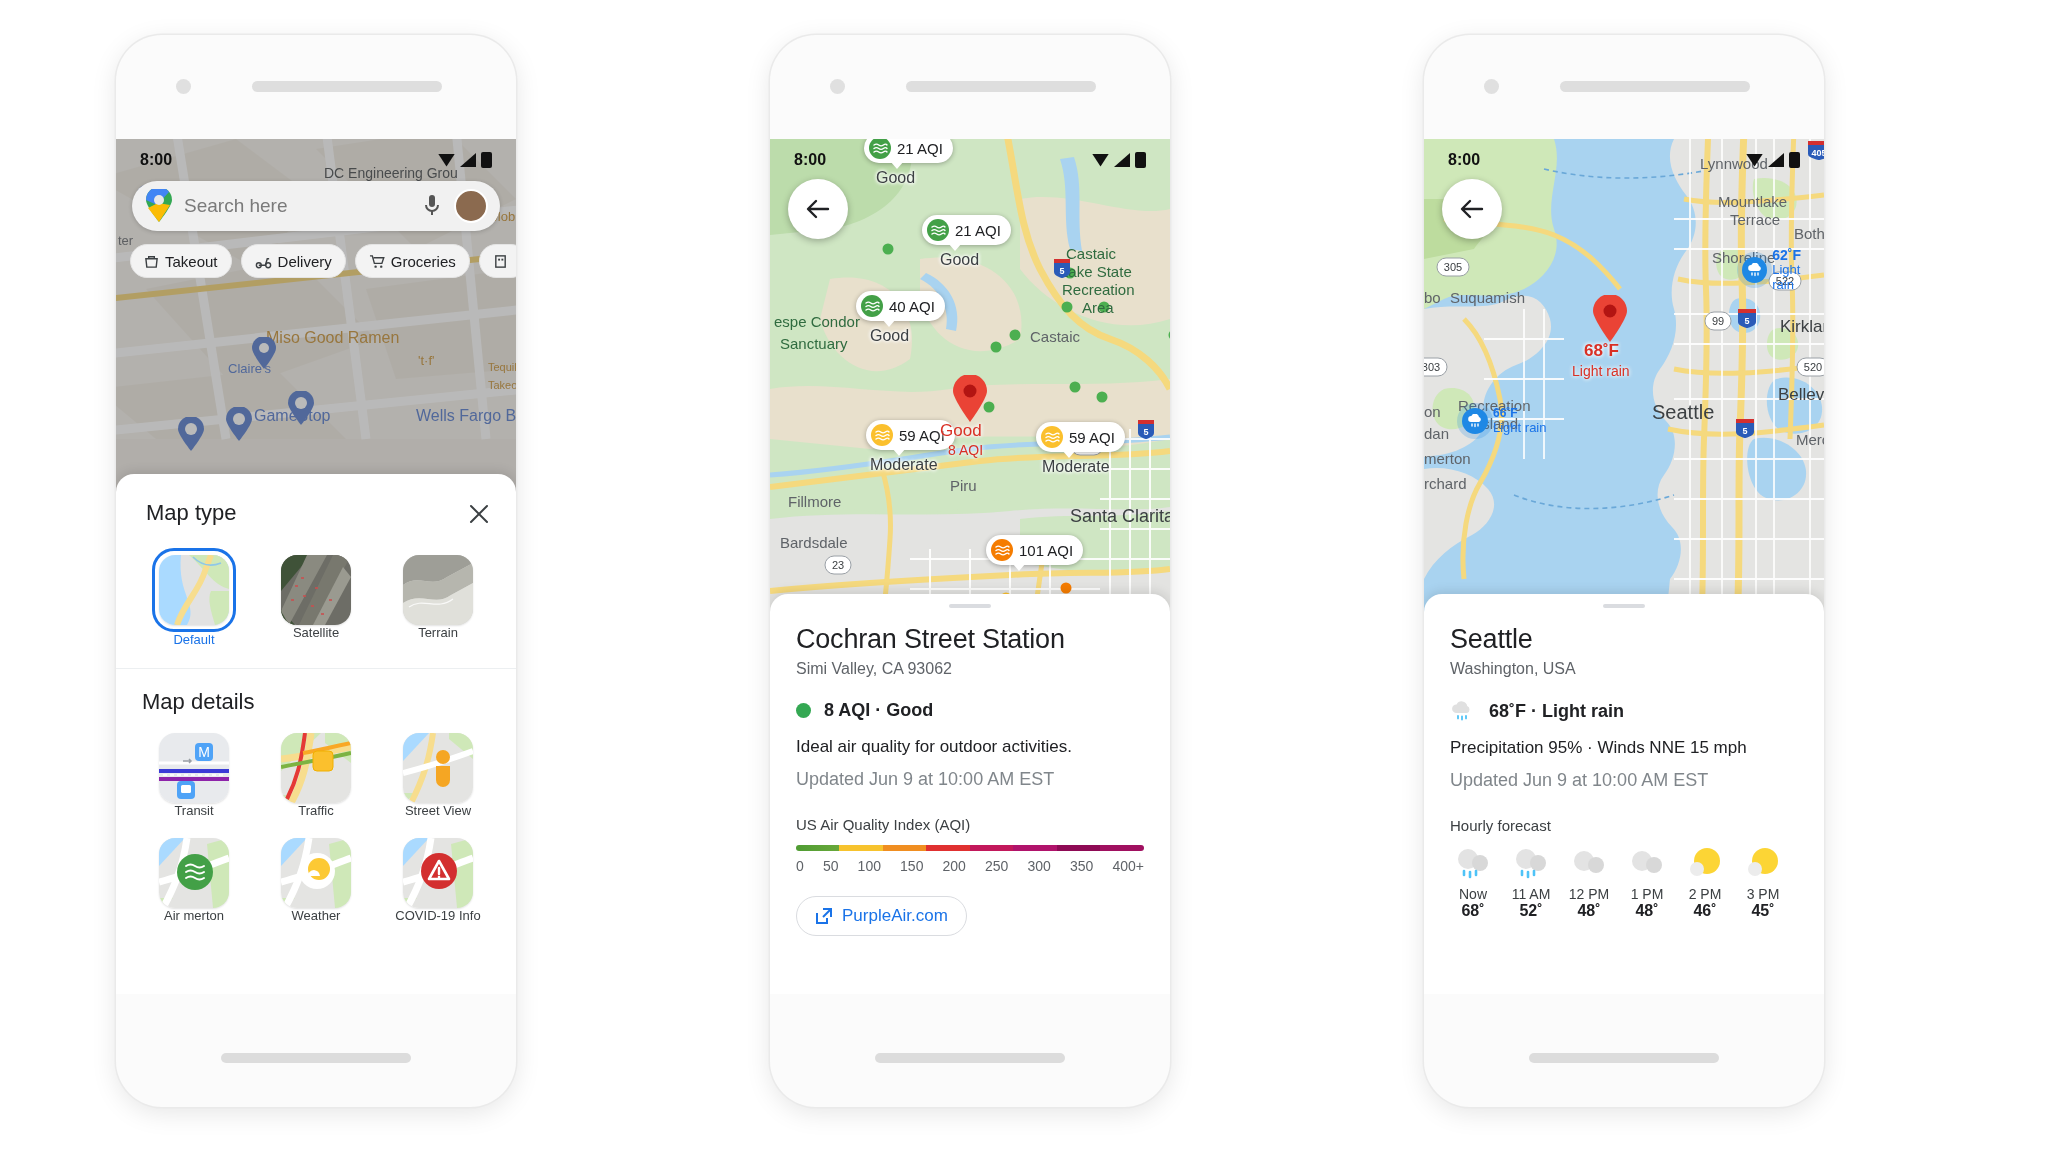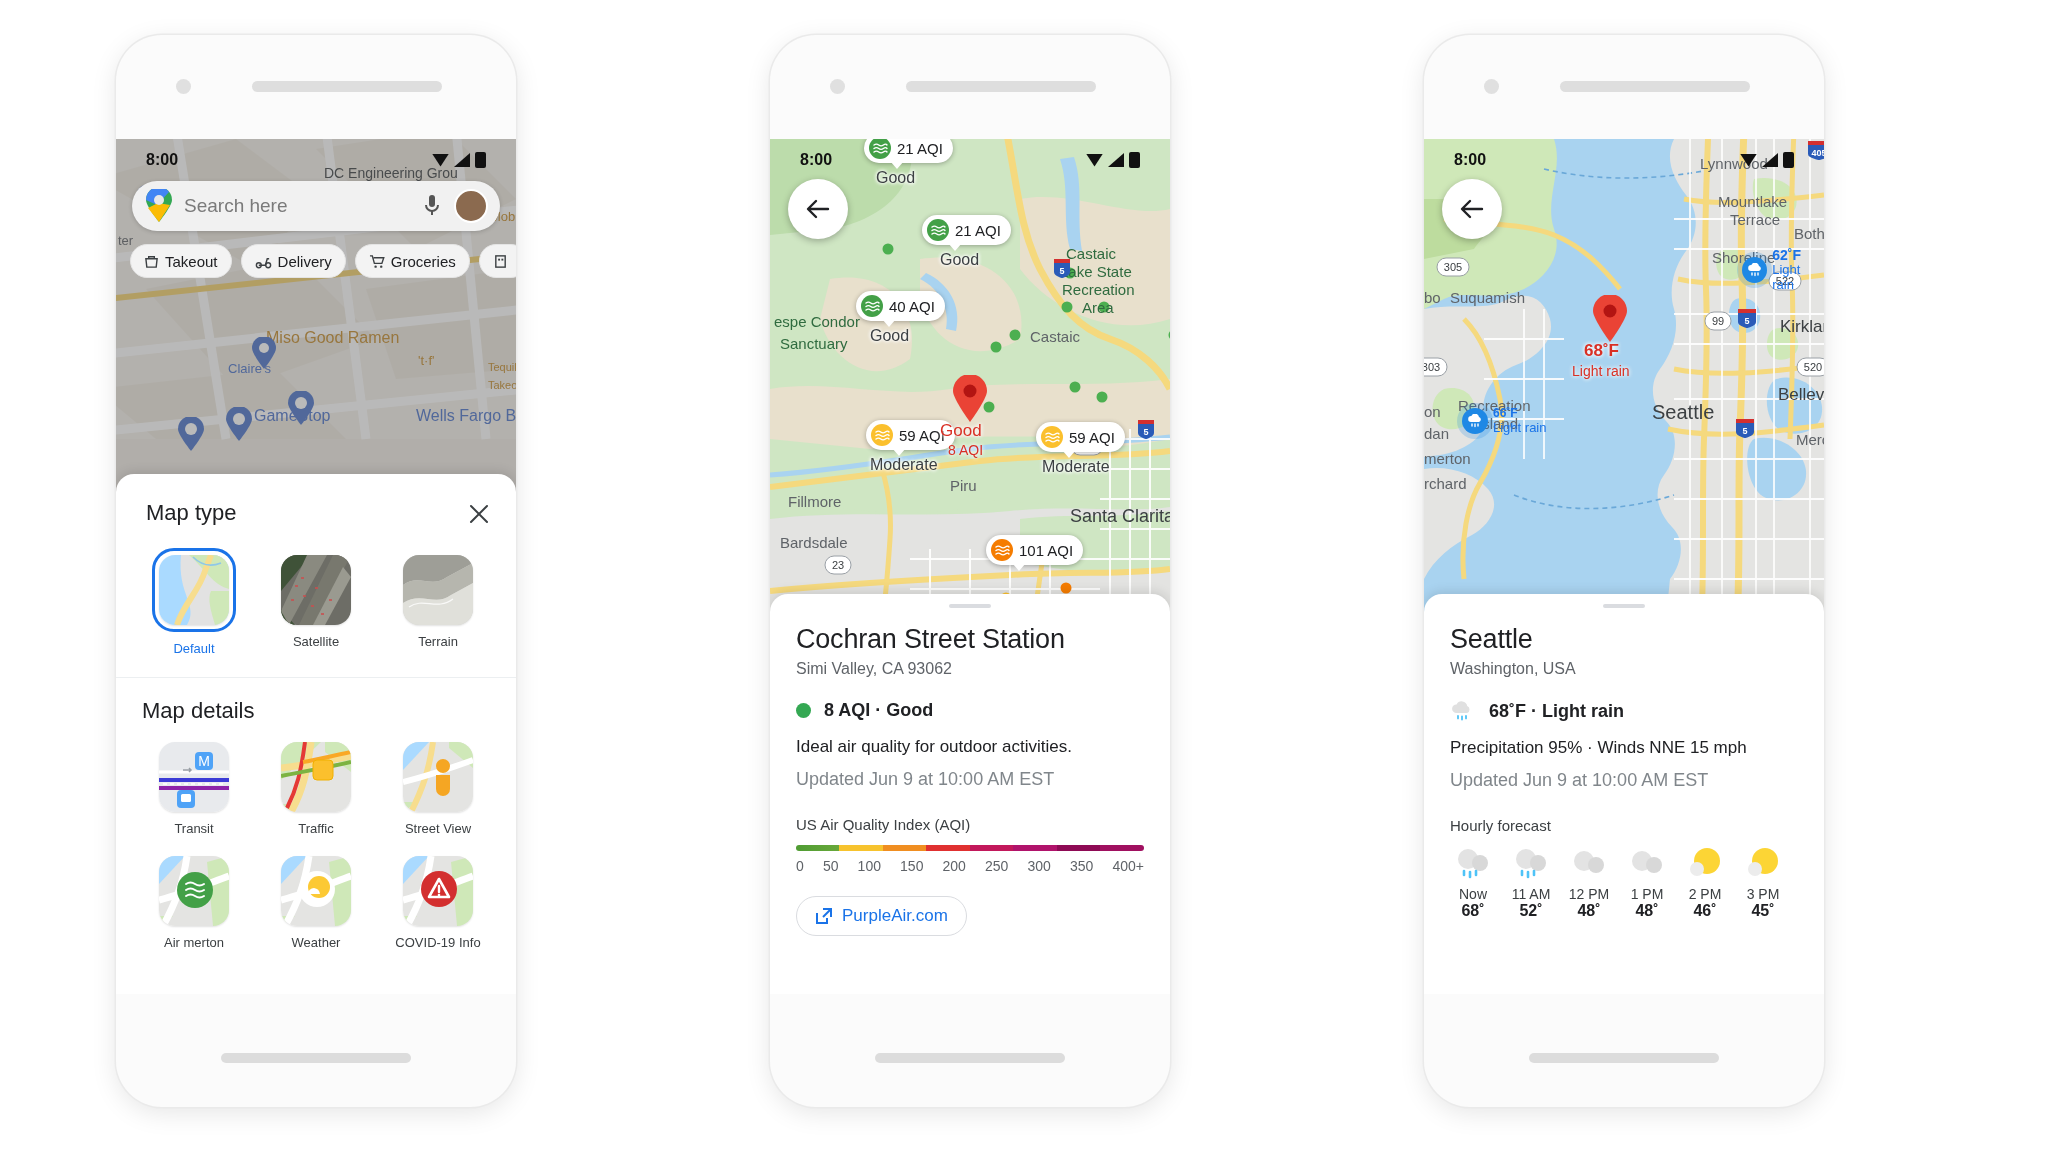--- a/index.html
+++ b/index.html
@@ -24,21 +24,21 @@
              width:190px; height:10px; border-radius:6px; background:#dcdcdc; }
 
   .screen { position:absolute; top:104px; left:0px; width:400px; height:855px;
             overflow:hidden; background:#e8e8e8; }
   
   .screen-inner { position:absolute; inset:0; overflow:hidden; }
 
   
   .status { position:absolute; top:8px; left:0; right:0; height:26px;
             display:flex; align-items:center; justify-content:space-between;
-            padding:0 30px; font-size:16px; font-weight:700; color:#111; z-index:30;gap:28px; }
+            padding:0 24px; font-size:16px; font-weight:700; color:#111; z-index:30;gap:28px; }
   .status .right { display:flex; gap:5px; align-items:center; }
   .sig-wifi { width:17px; height:13px; background:#111;
               clip-path:polygon(0 0,100% 0,50% 100%); }
   .sig-bars { width:16px; height:14px; background:#111;
               clip-path:polygon(100% 0,100% 100%,0 100%); }
   .sig-batt { width:11px; height:16px; background:#111; border-radius:2px; }
 
   
   .map { position:absolute; inset:0; }
   .maplabel { position:absolute; font-size:13px; color:#5f6368; white-space:nowrap; }
@@ -67,21 +67,21 @@
   .chips { position:absolute; top:105px; left:14px; right:0; display:flex; gap:9px; z-index:8; }
   .chip { background:#f3f3f3; border:1px solid #e4e4e4; border-radius:20px; height:34px;
           display:flex; align-items:center; gap:6px; padding:0 13px;
           font-size:15px; color:#202124; font-weight:500; white-space:nowrap; }
   .p1sheet { height:520px; }
   .sh-title { font-size:22px; color:#202124; font-weight:400; }
   .secline { border-top:1px solid #eceff1; }
 
   .tile { width:70px; height:70px; border-radius:16px; overflow:hidden; position:relative;
           box-shadow:0 1px 2px rgba(0,0,0,.12); }
-  .tilewrap { display:flex; flex-direction:column; align-items:center; gap:9px; width:92px; }
+  .tilewrap { display:flex; flex-direction:column; align-items:center; width:92px; }
   .tilelabel { font-size:13px; color:#3c4043; text-align:center; line-height:1.25; font-weight:500;}
   .sel .tilelabel { color:#1a73e8; }
   .selring { padding:4px; border:3px solid #1a73e8; border-radius:22px; }
 
   
   #p2map { position:absolute; inset:0; background:#cfe3c4; }
   .aqibadge { position:absolute; background:#fff; border-radius:16px; height:30px;
               display:flex; align-items:center; gap:6px; padding:0 10px 0 5px;
               box-shadow:0 1px 5px rgba(0,0,0,.3); font-size:15px; font-weight:500;
               color:#202124; white-space:nowrap; z-index:12; }

